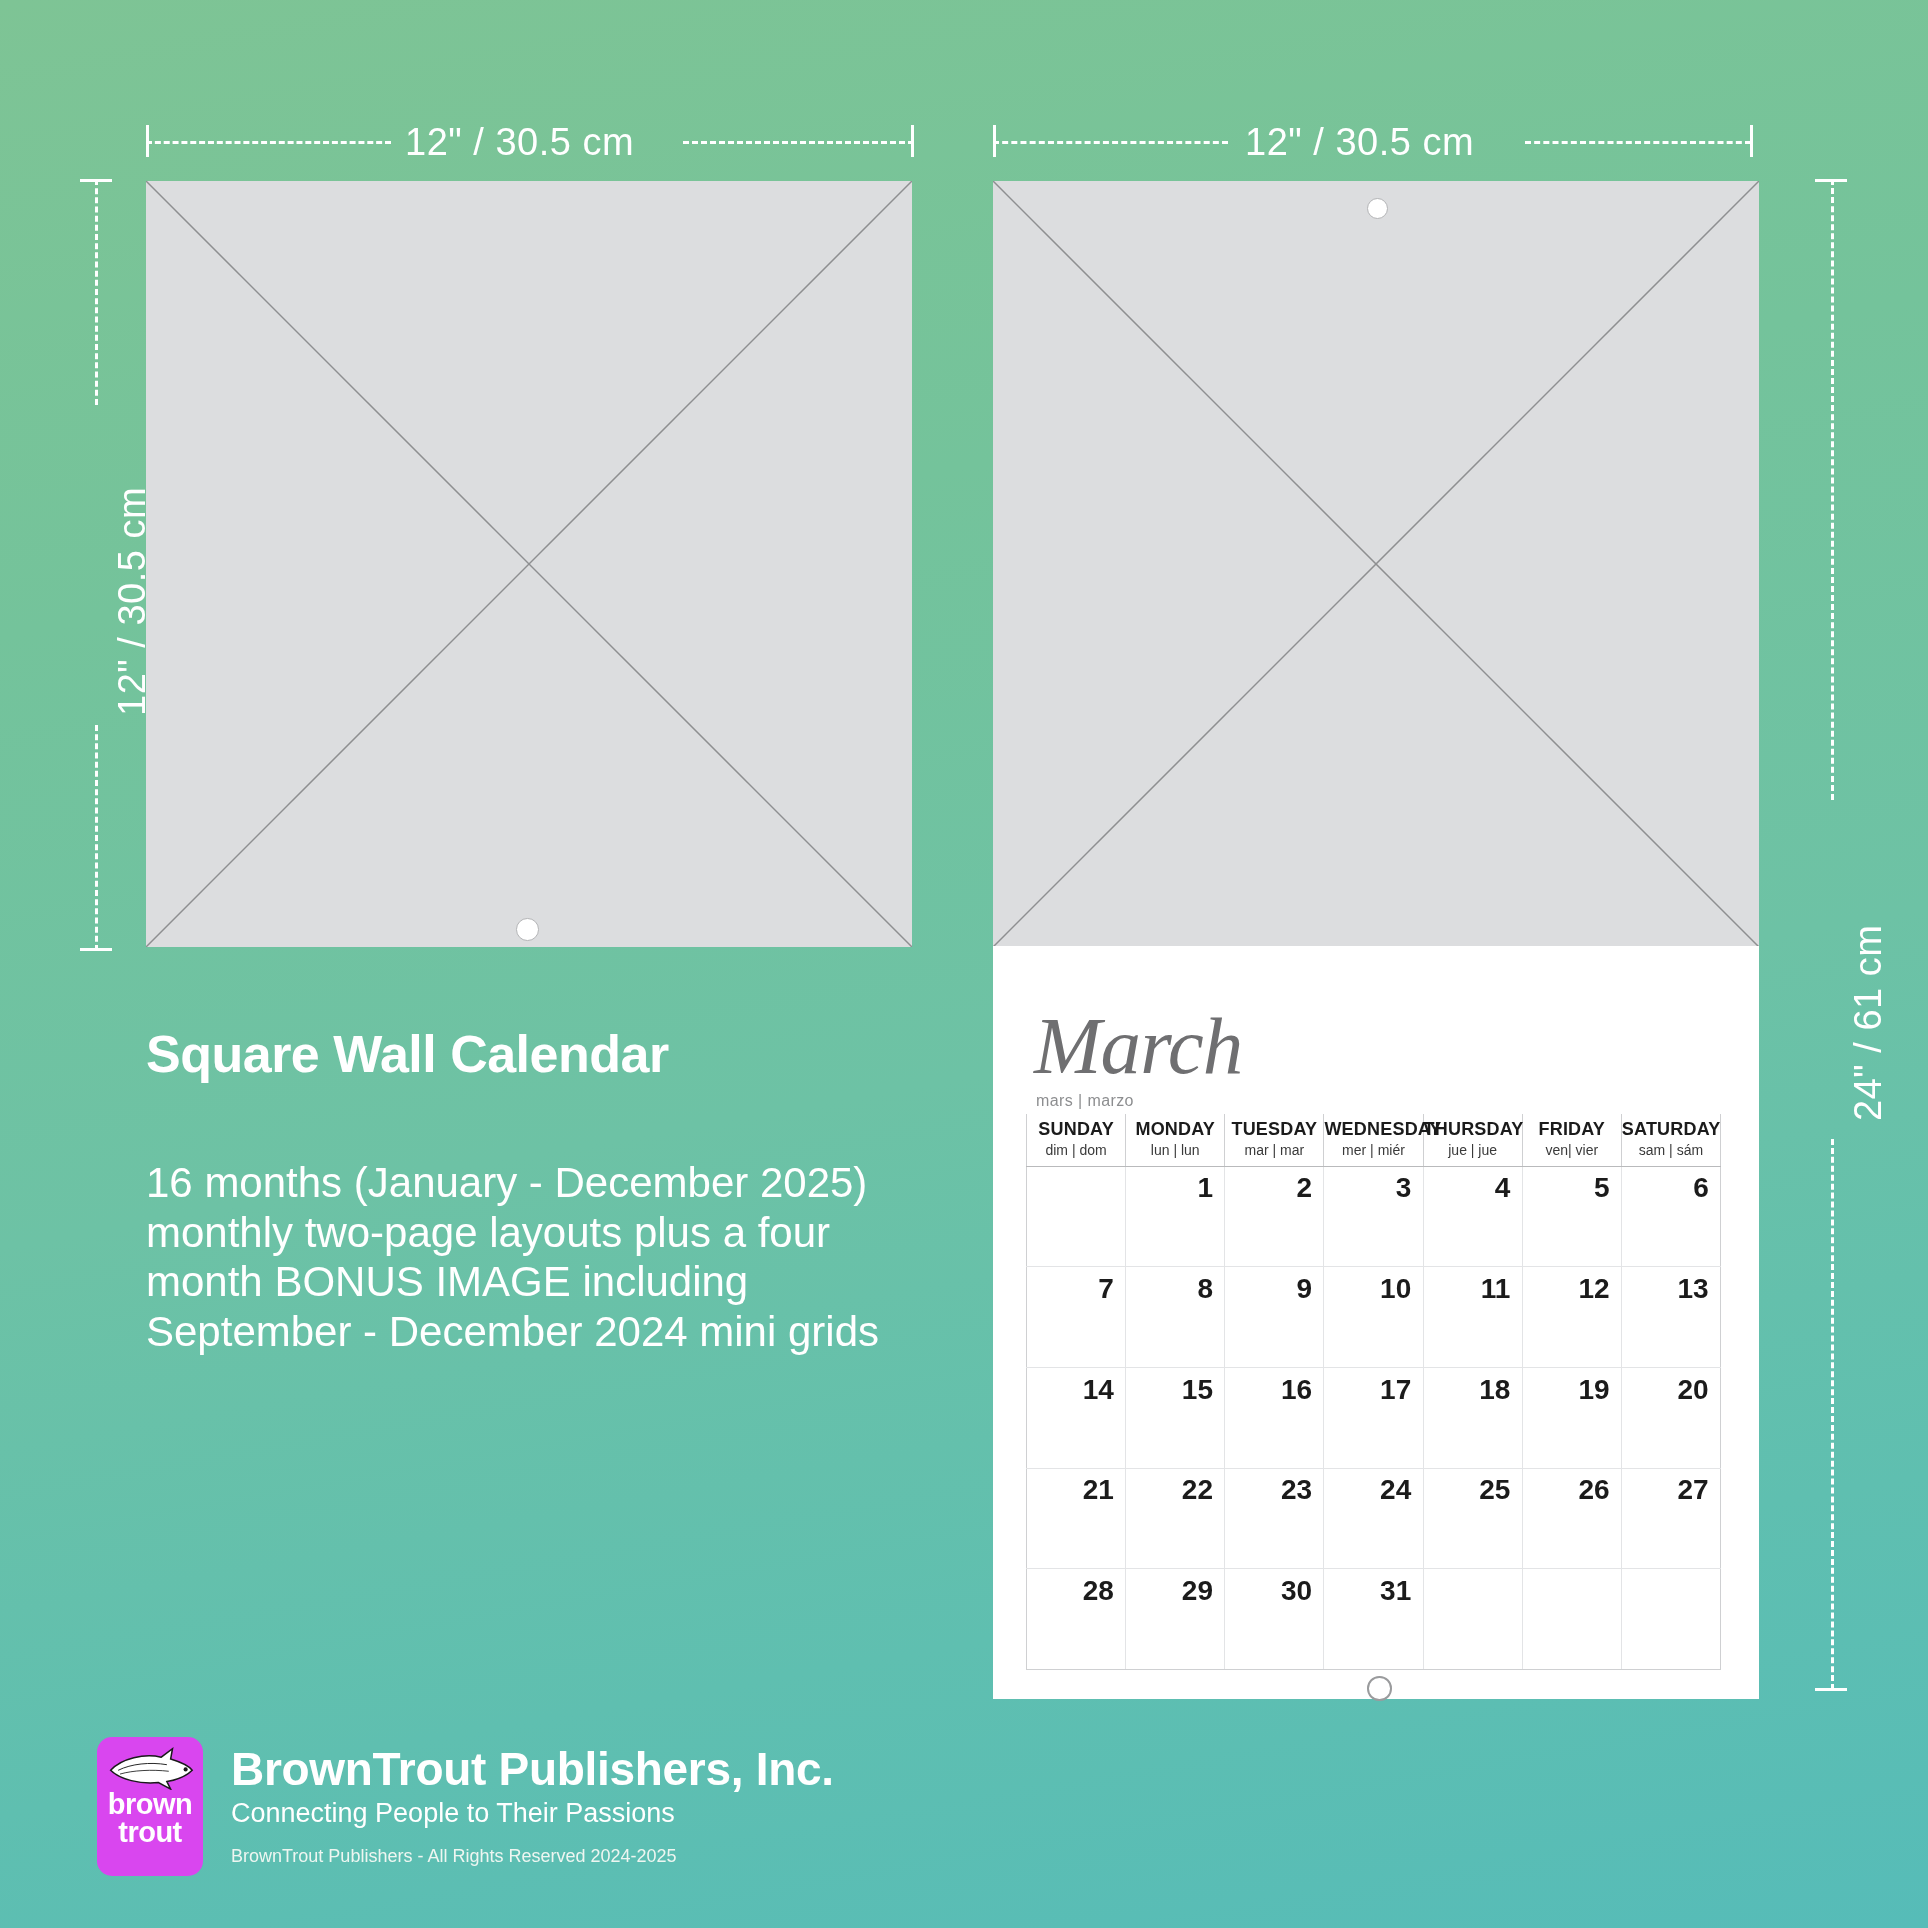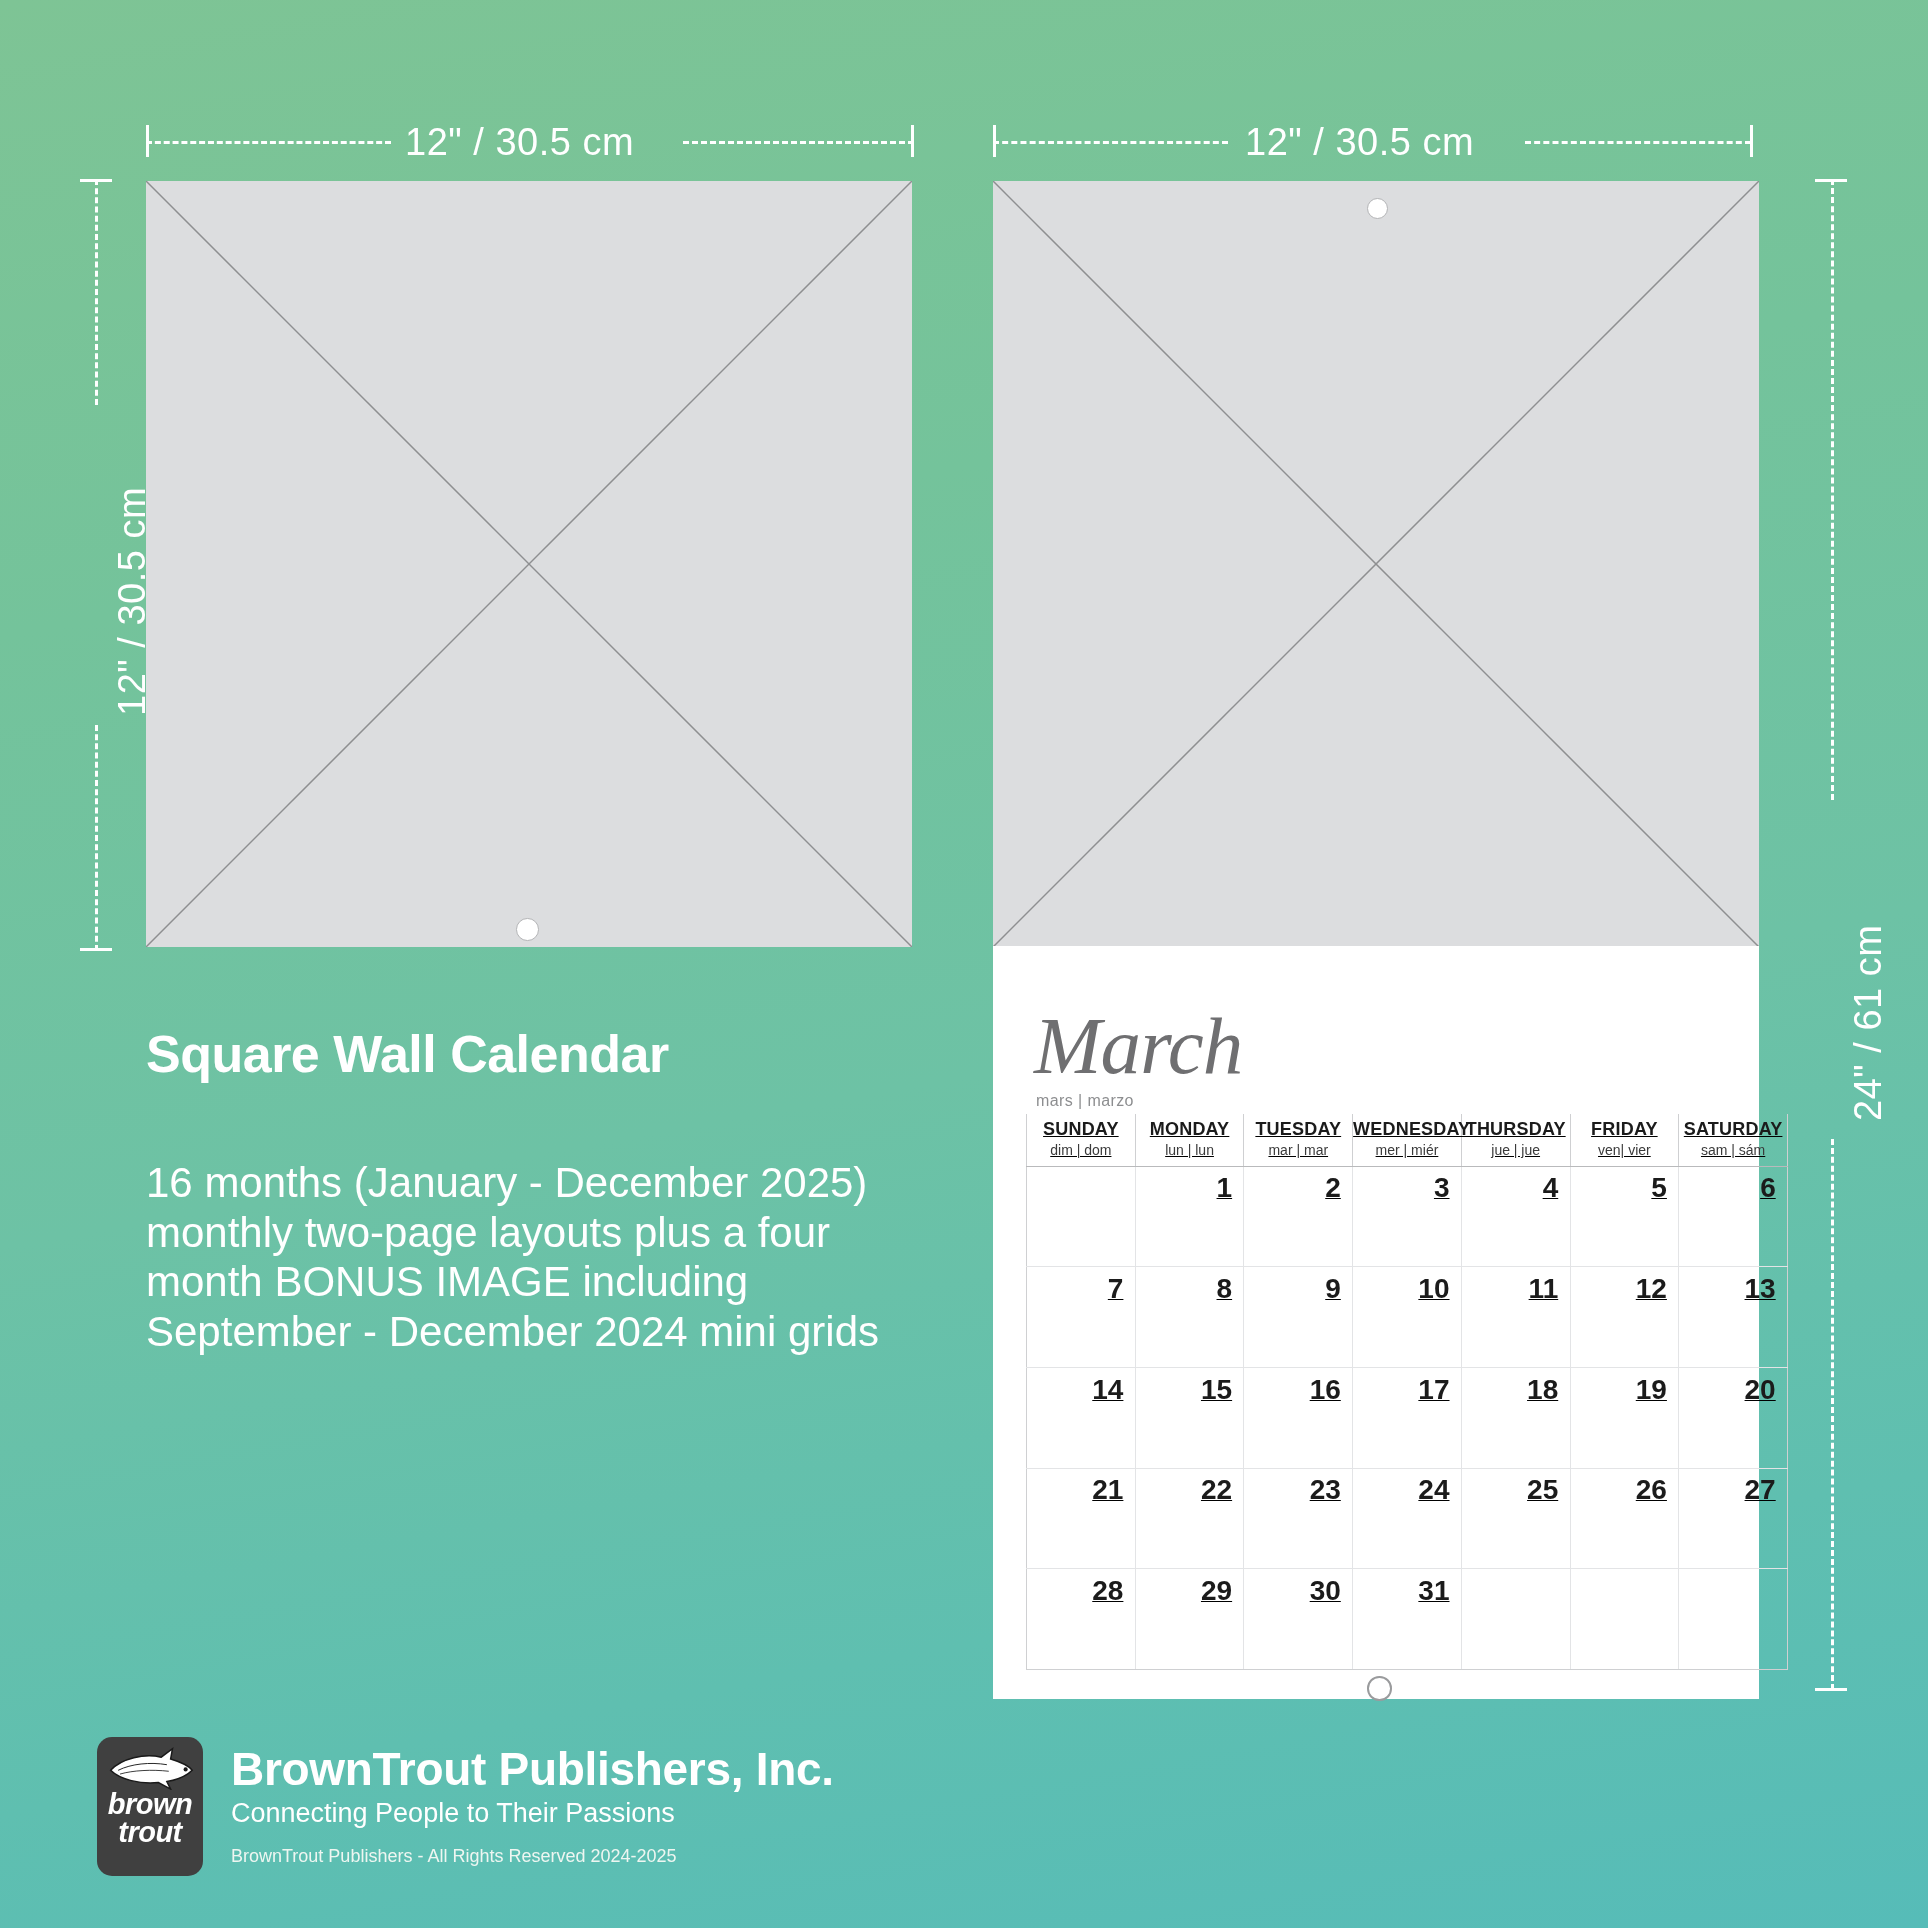--- a/index.html
+++ b/index.html
@@ -134,28 +134,27 @@
     position:absolute;
     color:#ffffff;
     font-size:42px;
     font-weight:400;
     line-height:1.18;
   }
 
   
   .logo-box{
     position:absolute;
-    background:#404040;
+    background:#d946ef;
     border-radius:15px;
     display:flex;
     flex-direction:column;
     align-items:center;
     justify-content:flex-start;
     padding-top:7.5px;
-    font-style:italic;
   }
   .logo-word{
     color:#ffffff;
     font-weight:700;
     font-size:29px;
     line-height:.98;
     letter-spacing:-0.5px;
   }
   .brand-name{
     position:absolute;
@@ -231,21 +230,21 @@
   </svg>
 </div>
 <div class="hole" style="left:1367px; top:198px; width:21px; height:21px;"></div>
 
 <div class="calpage" style="left:993px; top:946px; width:766px; height:753px;">
 </div>
 
 <div class="month-title" style="left:1034px; top:1006px;font-family:Liberation Serif, serif;">March</div>
 <div class="month-sub" style="left:1036px; top:1092px;">mars | marzo</div>
 
-<table class="grid" style="left:1026px; top:1114px; width:762px; height:556px;text-decoration:underline;">
+<table class="grid" style="left:1026px; top:1114px; width:695px; height:556px;">
   <thead>
     <tr>
       <th>
         <span class="dow-en">SUNDAY</span>
         <span class="dow-loc">dim | dom</span>
       </th>
       <th>
         <span class="dow-en">MONDAY</span>
         <span class="dow-loc">lun | lun</span>
       </th>

